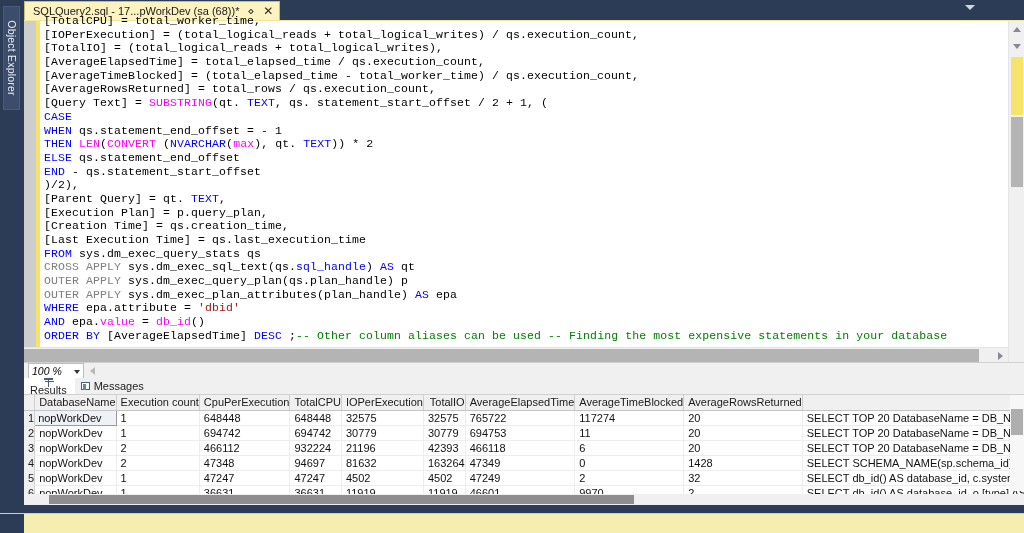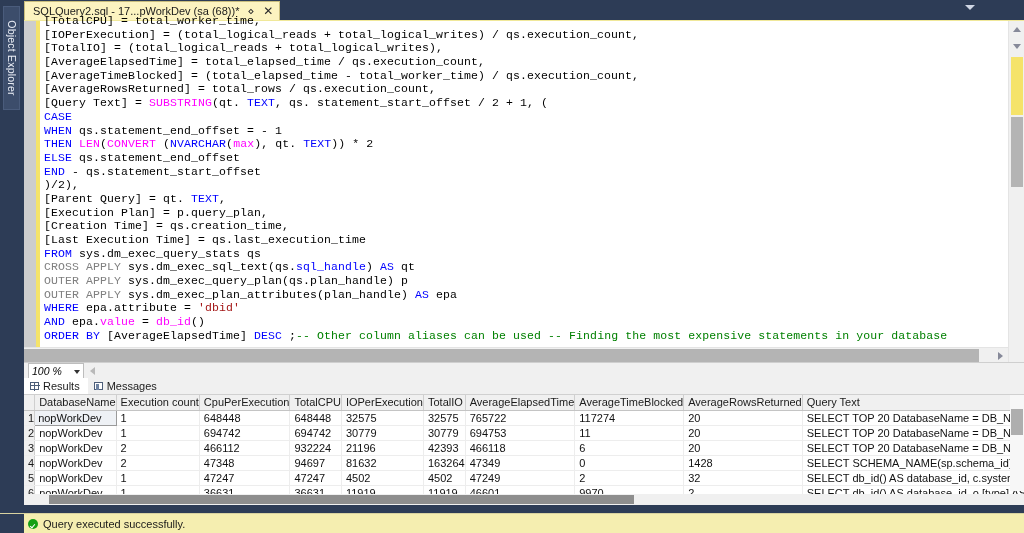--- a/index.html
+++ b/index.html
@@ -163,21 +163,21 @@
   
   .res-tabs {
     position: absolute; left: 24px; top: 378px; width: 1000px; height: 16px;
     background: #f0f0f0;
     display: flex; align-items: flex-end;
   }
   .res-tab {
     height: 16px; display: flex; align-items: center; gap: 4px;
     padding: 0 8px 0 6px; font-size: 11px; color: #1c1c1c; cursor: default;
   }
-  .res-tab.active { background: #ffffff; }
+  .res-tab.active { background: #ffffff; flex-direction: column; }
   .ic-grid {
     display:inline-block; width:9px; height:8px;
     border:1px solid #4c5d78; background:#fff; position:relative;
   }
   .ic-grid::before{
     content:""; position:absolute; left:0; top:2px; width:9px; height:1px; background:#4c5d78;
   }
   .ic-grid::after{
     content:""; position:absolute; left:3px; top:0; width:1px; height:8px; background:#4c5d78;
   }
@@ -196,21 +196,21 @@
     background: #ffffff; overflow: hidden;
     border-top: 1px solid #d0d0d0;
   }
   table.rgrid {
     border-collapse: collapse;
     table-layout: fixed;
     font-size: 11px;
     font-family: "Liberation Sans", sans-serif;
   }
   table.rgrid th {
-    height: 15px; font-weight: normal; text-align: left;
+    height: 15px; font-weight: normal; text-align: right;
     background: #f0f0f0;
     border-right: 1px solid #cfcfcf;
     border-bottom: 1px solid #c4c4c4;
     padding: 0 0 0 4px;
     white-space: nowrap; overflow: hidden;
     color: #1a1a1a;
   }
   table.rgrid td {
     height: 15px;
     border-right: 1px solid #ededed;
@@ -451,19 +451,15 @@
     <div class="grid-vscroll">
       <div class="grid-vs-thumb"></div>
     </div>
     <div class="grid-hscroll">
       <div class="grid-hs-thumb"></div>
     </div>
   </div>
 
   <div class="statusbar">
     <div class="sb-left-accent"></div>
-    <div class="sb-left">
-      <span class="sb-ok"></span>
-      <span class="sb-msg">Query executed successfully.</span>
-    </div>
   </div>
 
 </div>
 
 </body></html>

